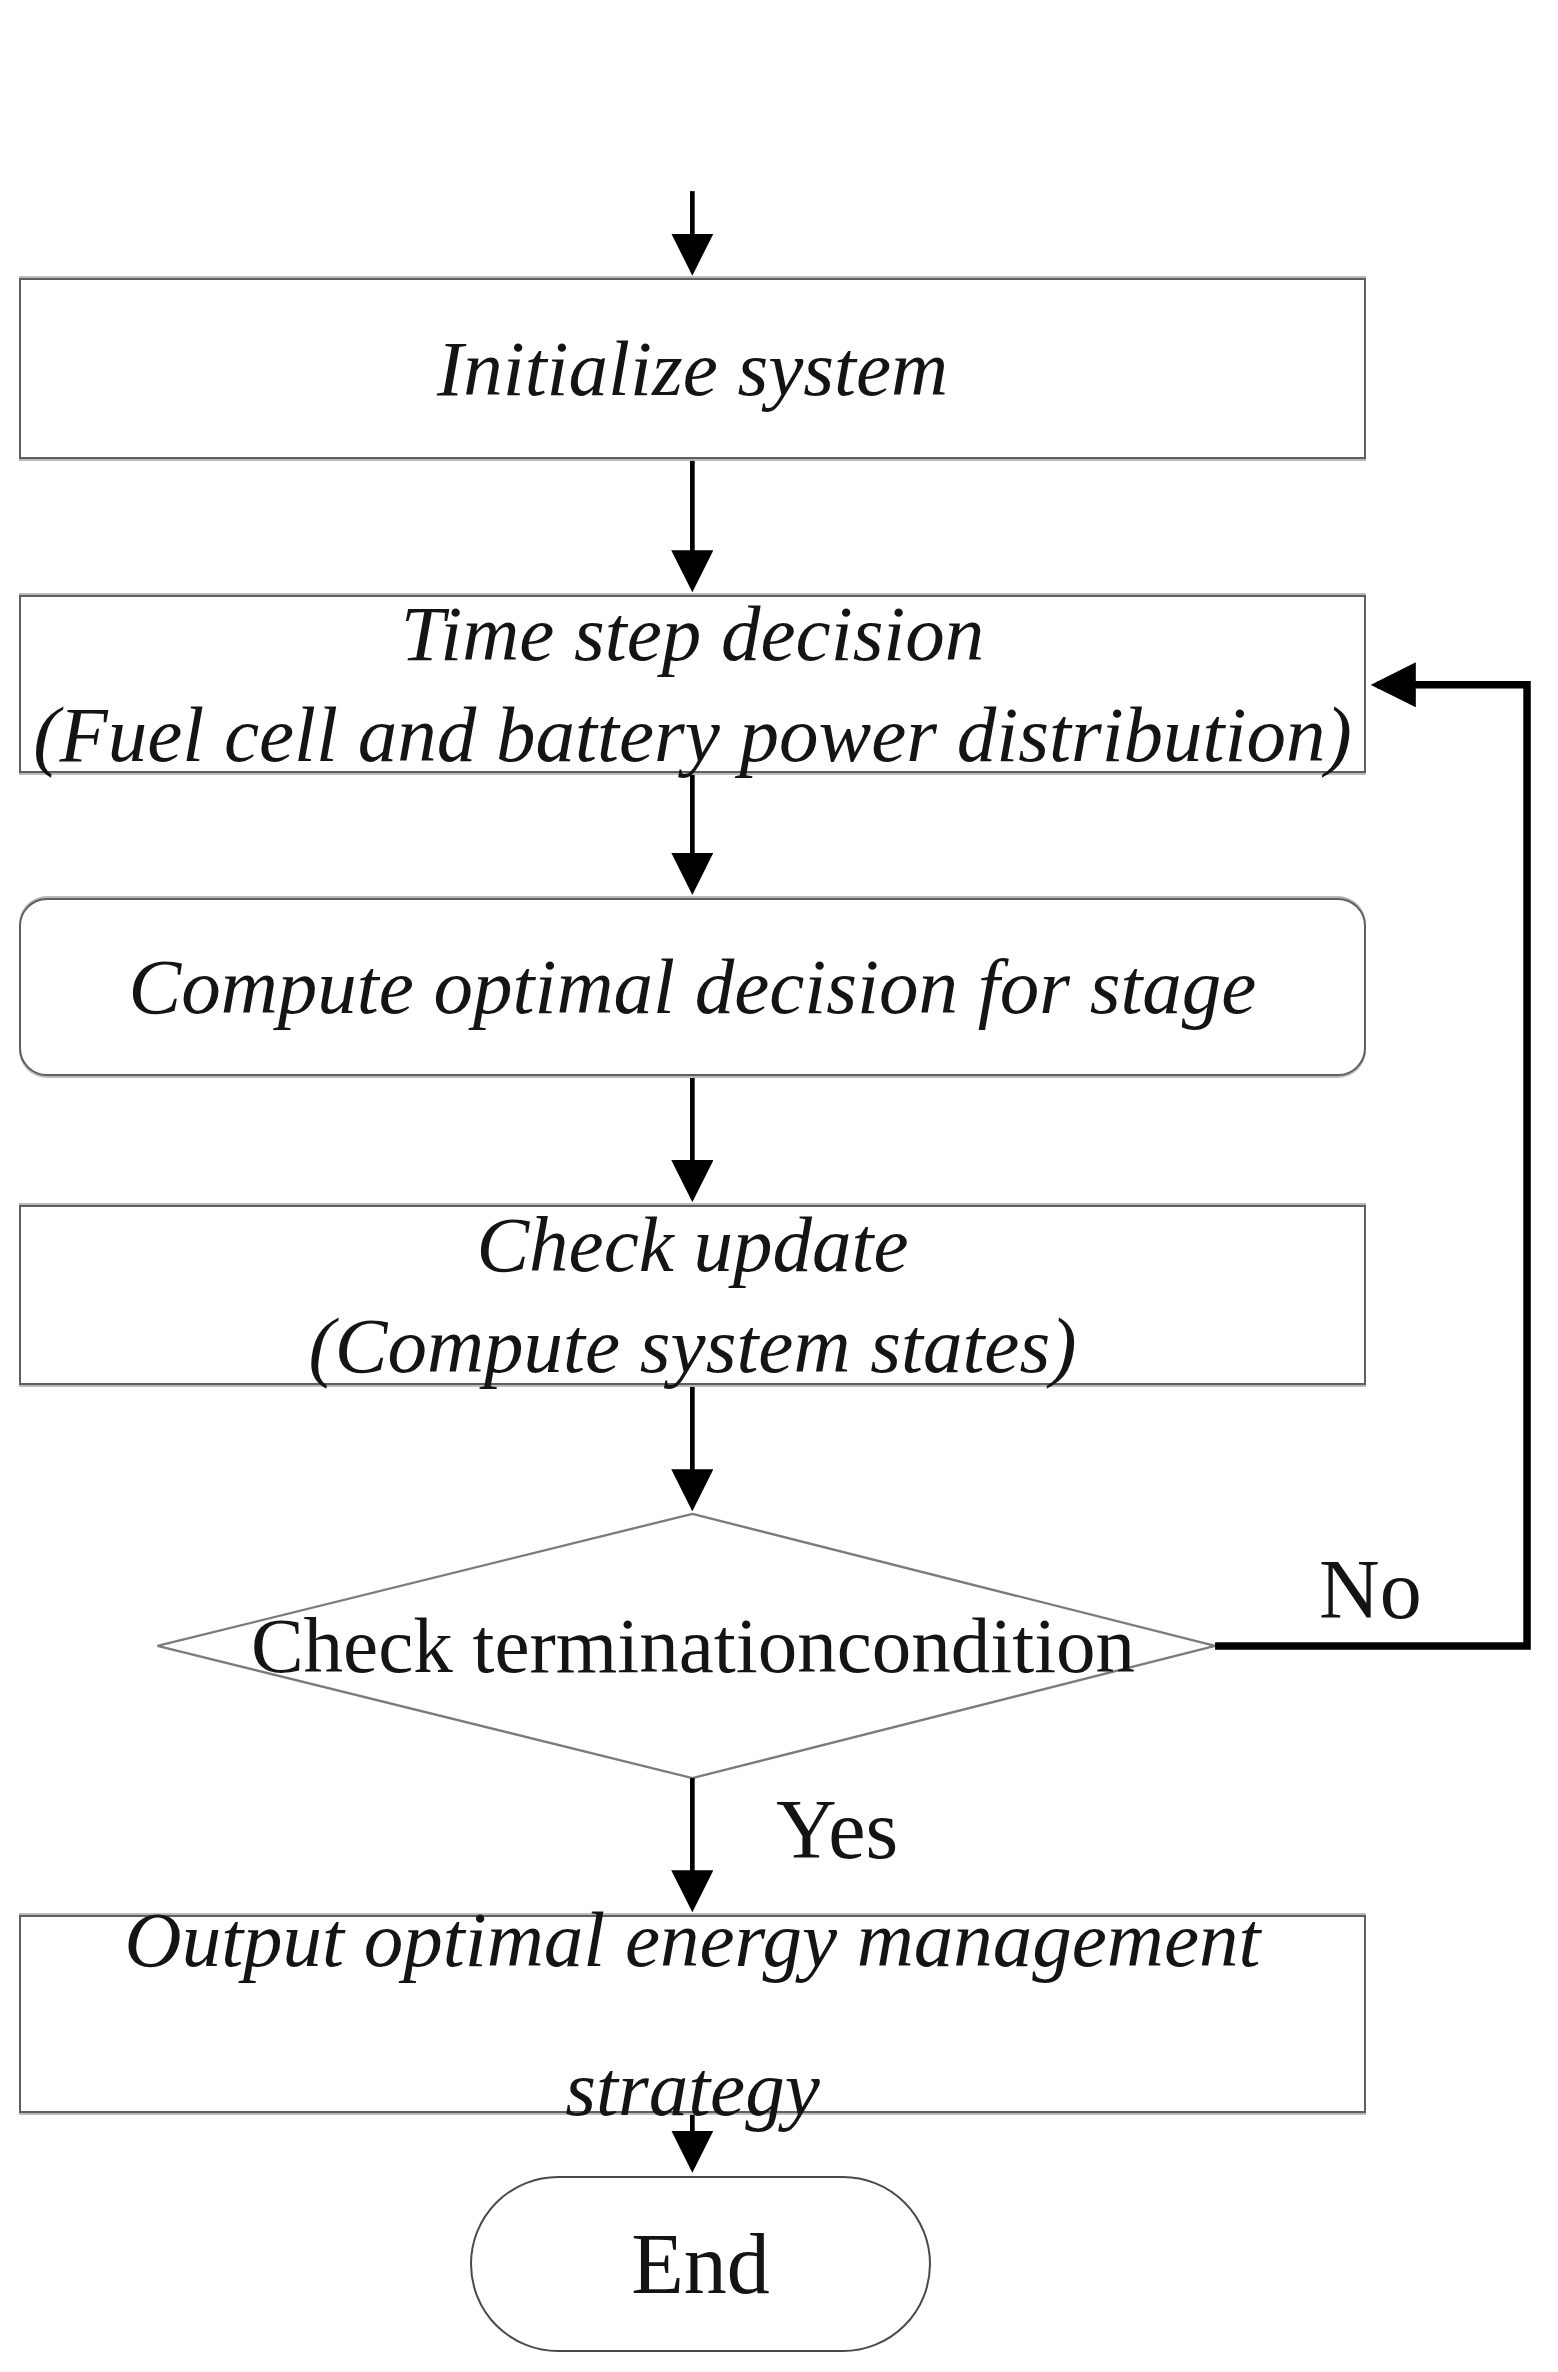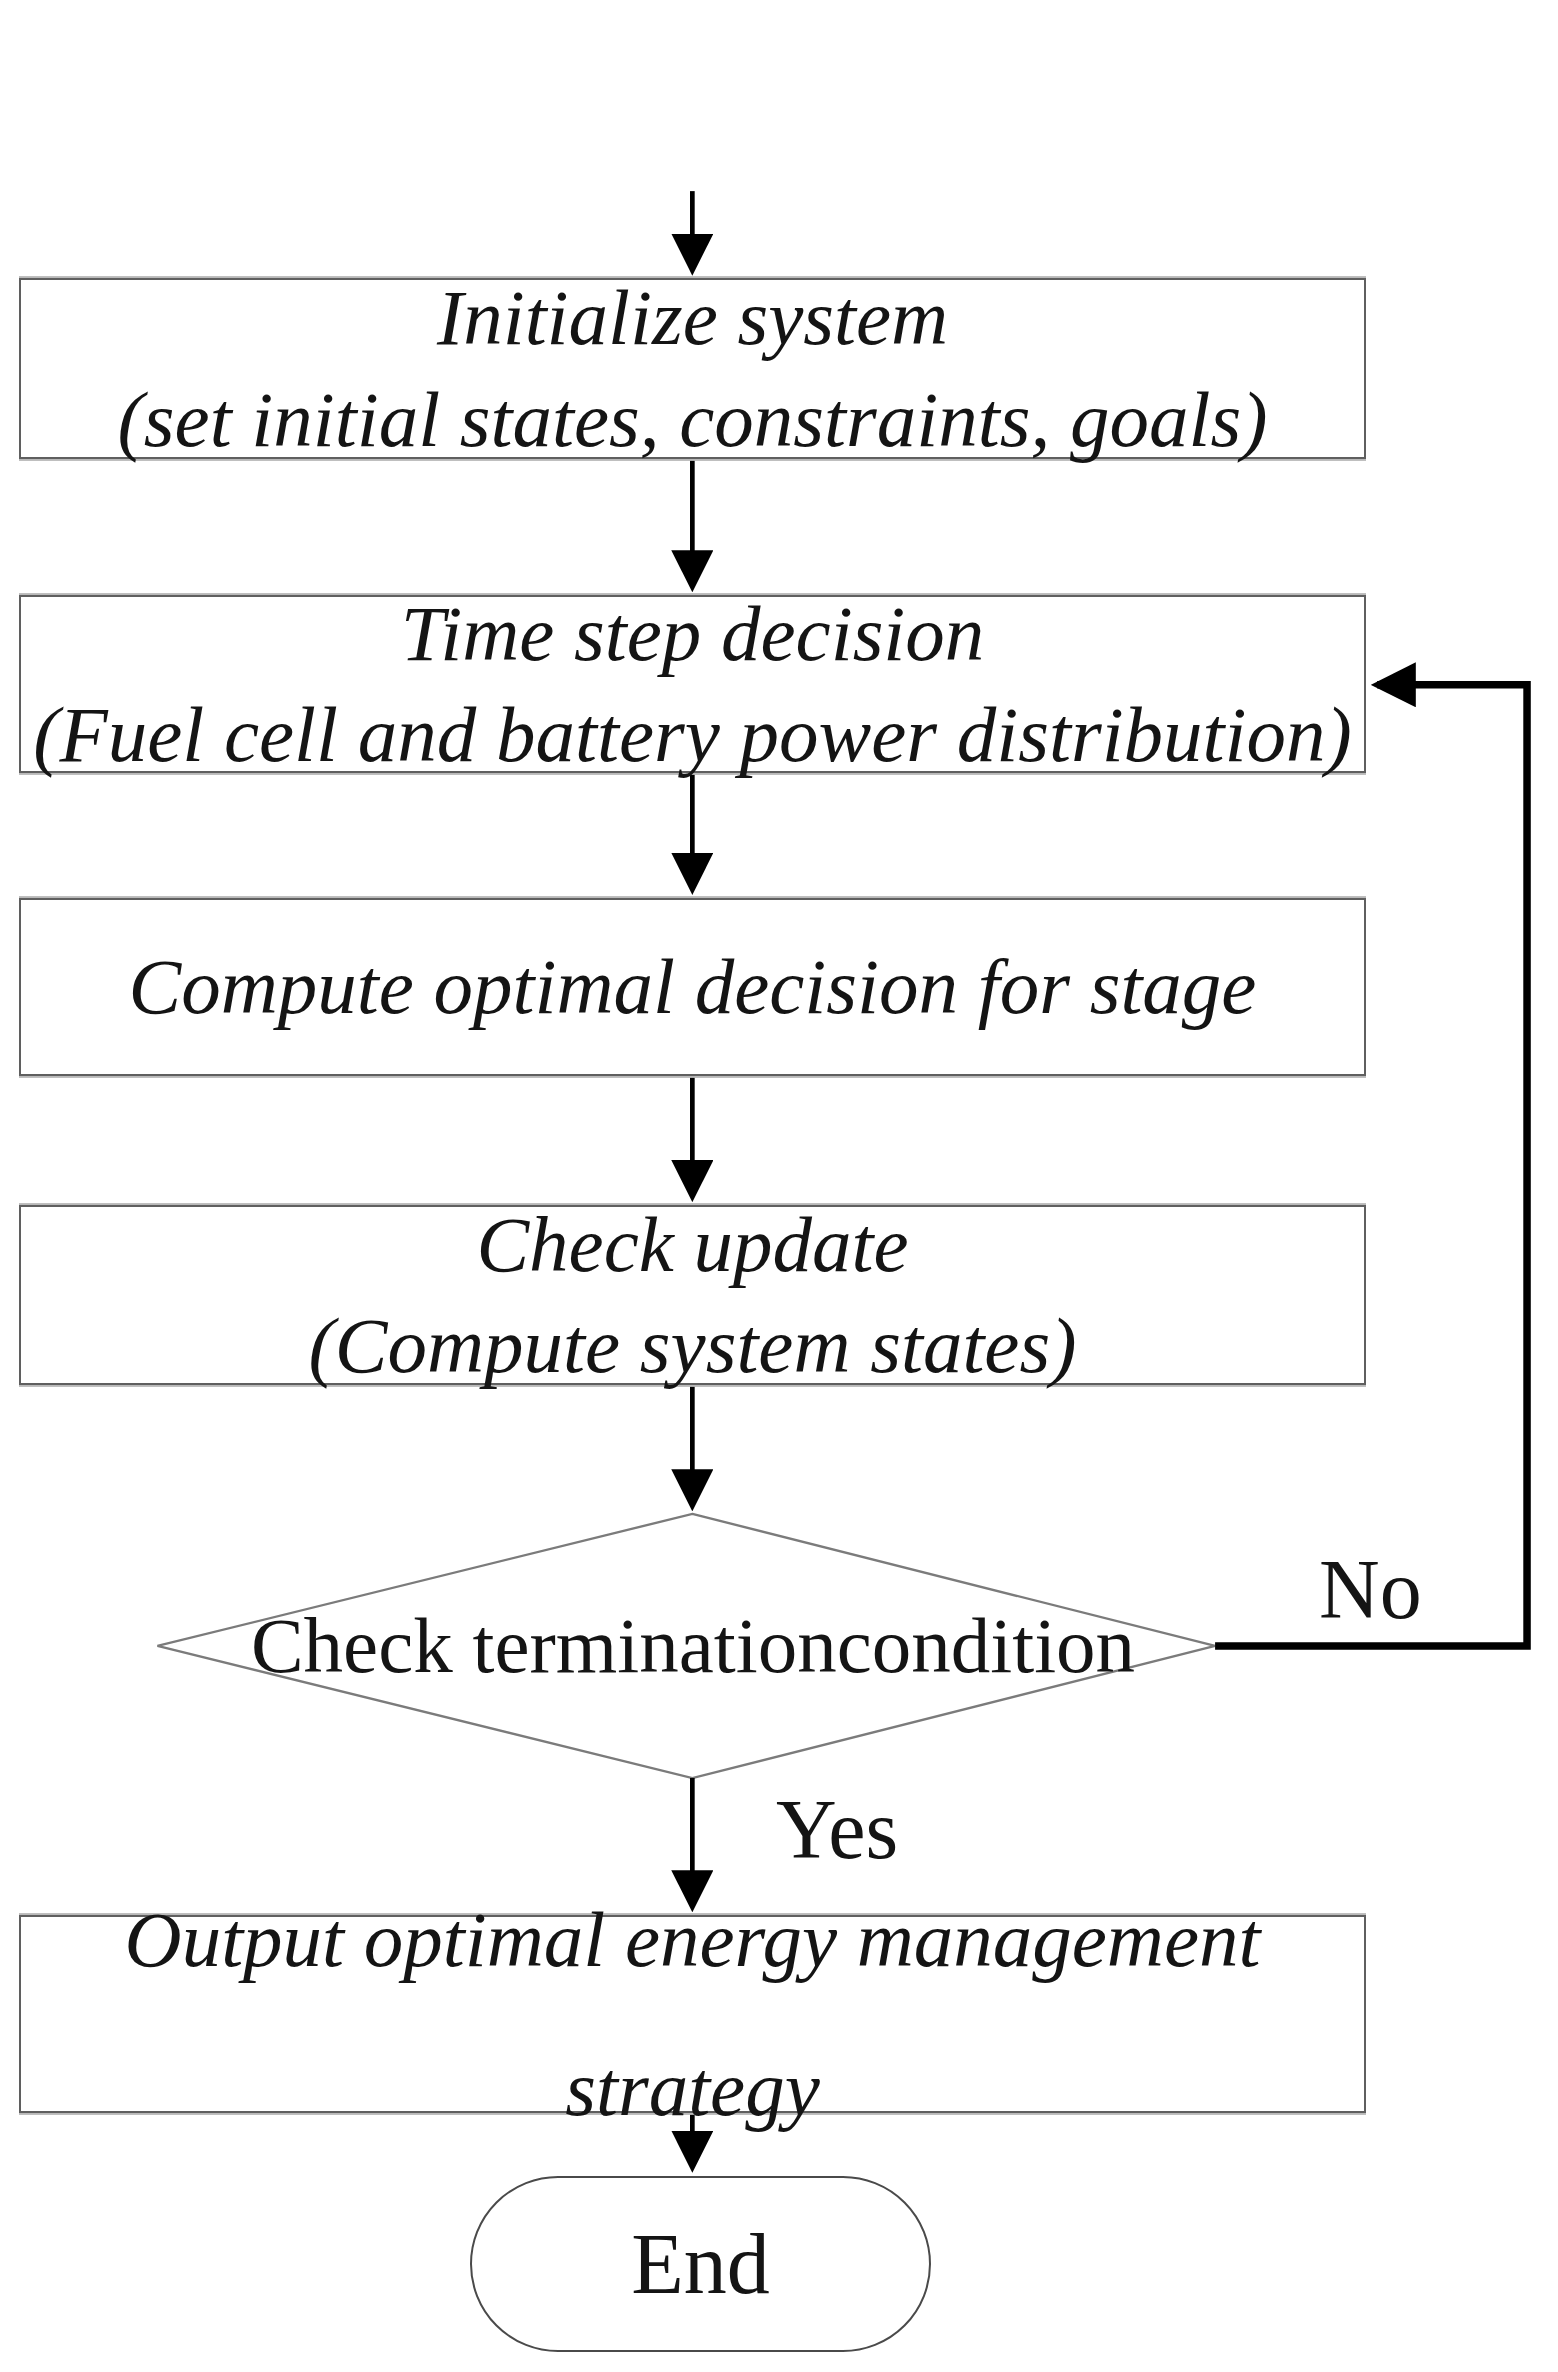--- a/index.html
+++ b/index.html
@@ -72,29 +72,28 @@
     <line x1="739" y1="1478" x2="739" y2="1607" stroke="#000" stroke-width="5" marker-end="url(#arrowMain)"></line>
     <line x1="739" y1="1898" x2="739" y2="2035" stroke="#000" stroke-width="5" marker-end="url(#arrowMain)"></line>
     <line x1="739" y1="2244" x2="739" y2="2313" stroke="#000" stroke-width="5" marker-end="url(#arrowMain)"></line>
 
     <path d="M 1297 1757 L 1630 1757 L 1630 731 L 1470 731" fill="none" stroke="#000" stroke-width="8" marker-end="url(#arrowLoop)"></path>
   </svg>
 
 
   <div class="node rect" style="top:278px;height:181px;">
     <span>Initialize system</span>
-    <span>(set initial states, constraints, goals)</span>
   </div>
 
   <div class="node rect" style="top:595px;height:178px;">
     <span>Time step decision</span>
     <span>(Fuel cell and battery power distribution)</span>
   </div>
 
-  <div class="node rect" style="top:898px;height:178px;">
+  <div class="node rect" style="top:898px;height:178px;border-radius:28px;">
     <span>Compute optimal decision for stage</span>
   </div>
 
   <div class="node rect" style="top:1205px;height:180px;">
     <span>Check update</span>
     <span>(Compute system states)</span>
   </div>
 
   <div class="diamond-label">
     <span>Check termination</span>

